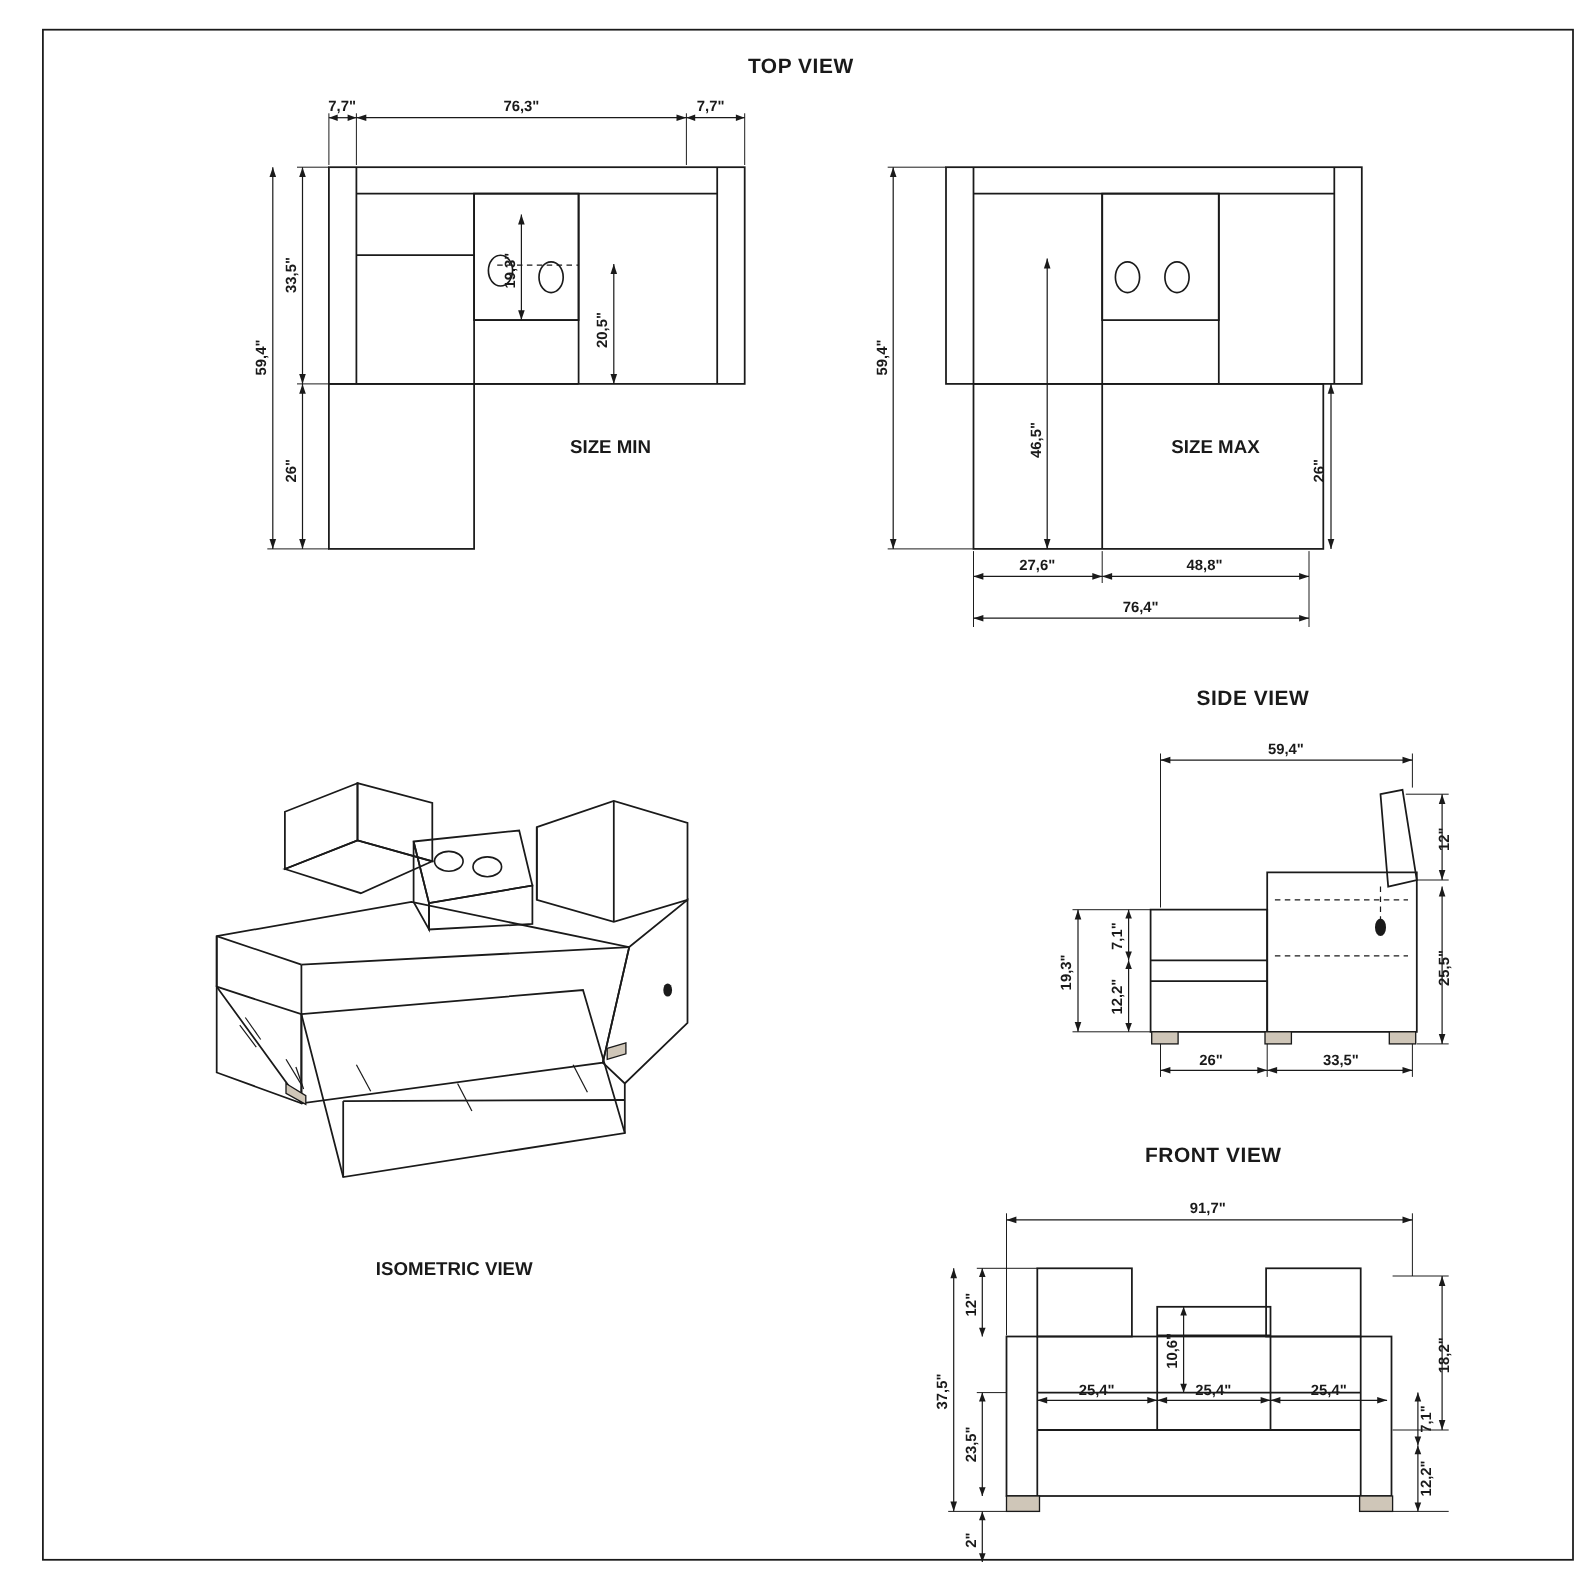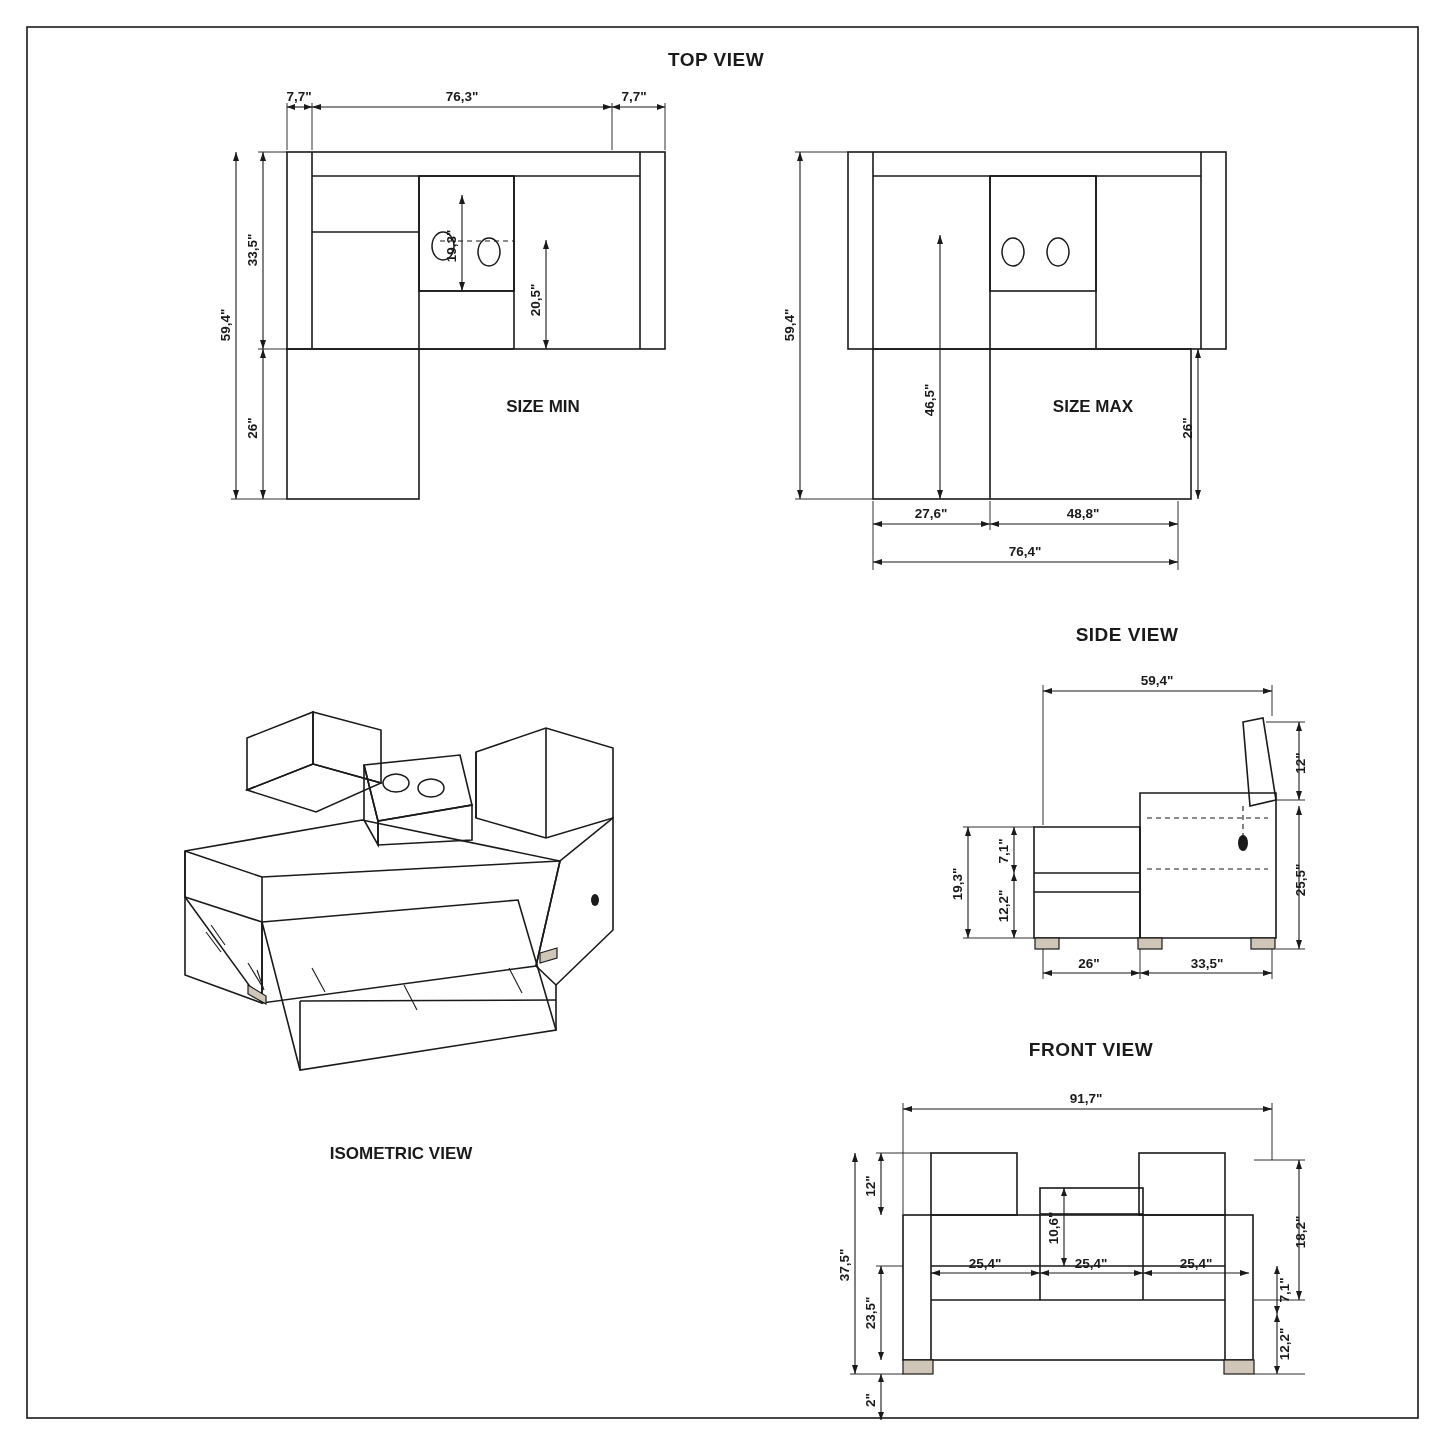--- a/index.html
+++ b/index.html
@@ -10,21 +10,21 @@
   body {
     width: 1445px;
     height: 1445px;
     font-family: "Liberation Sans", sans-serif;
     color: #1a1a1a;
     position: relative;
     overflow: hidden;
   }
   #sheet {
     position: absolute;
-    left: 0; top: 0;
+    left: 12px; top: 0;
     width: 1323px;
     height: 1445px;
   }
   #sheet svg {
     display: block;
   }
   .ttl {
     font-weight: bold;
     font-size: 19px;
     letter-spacing: 0.5px;

